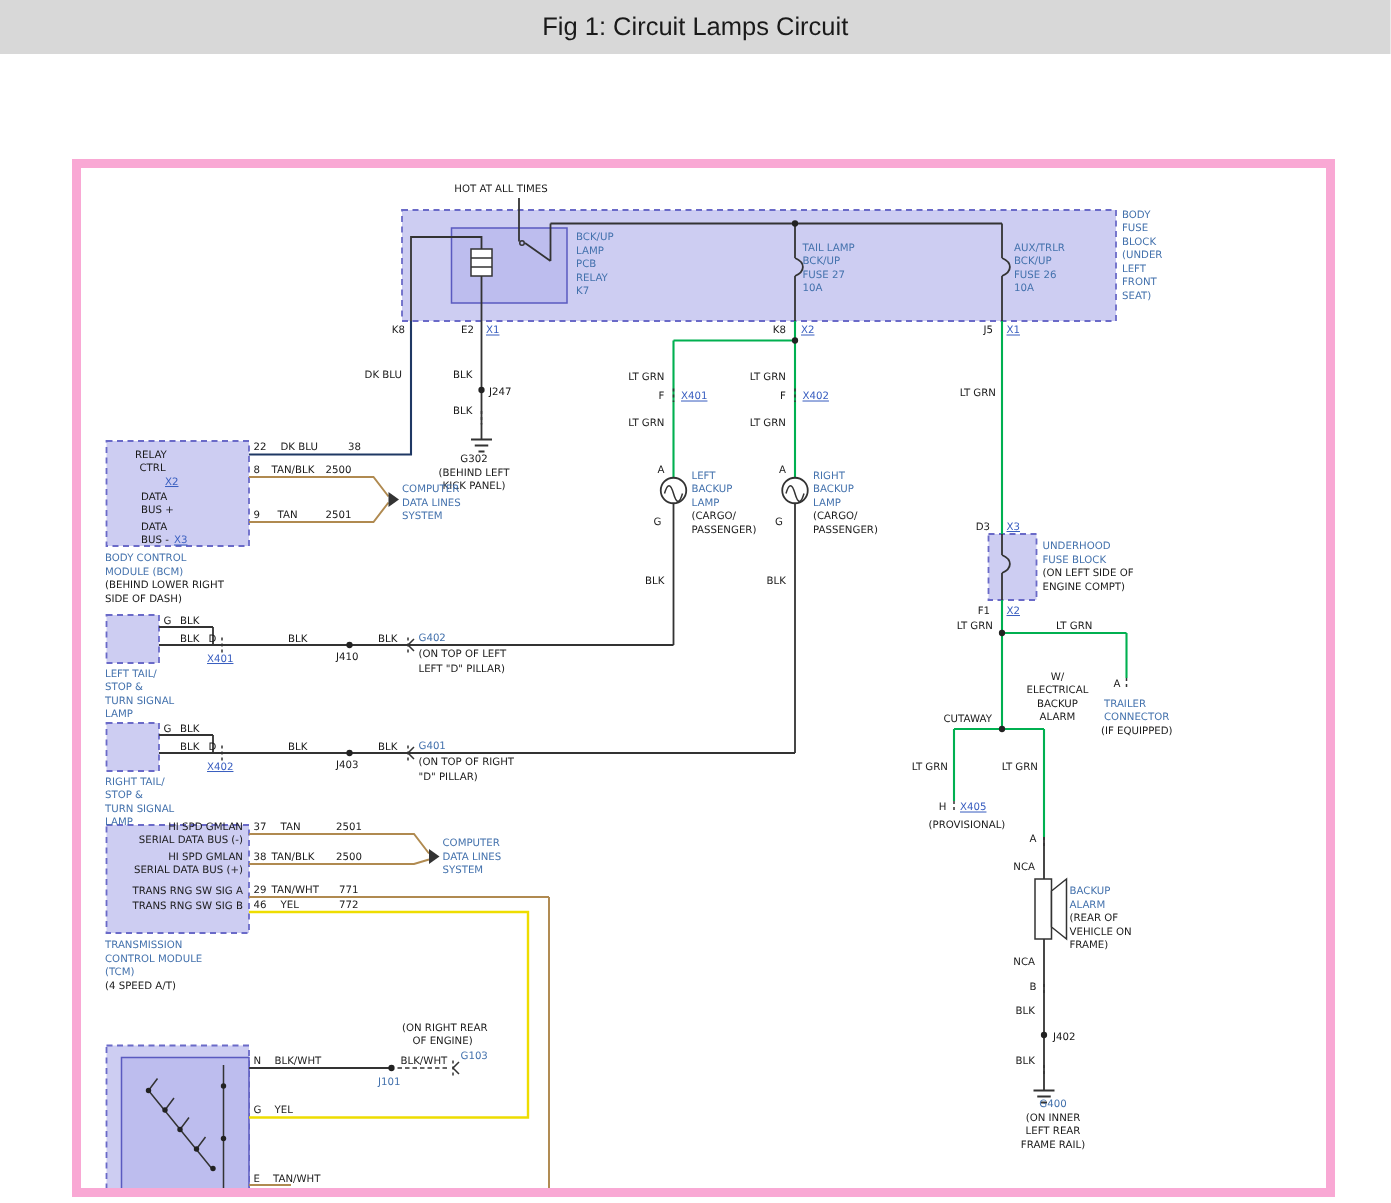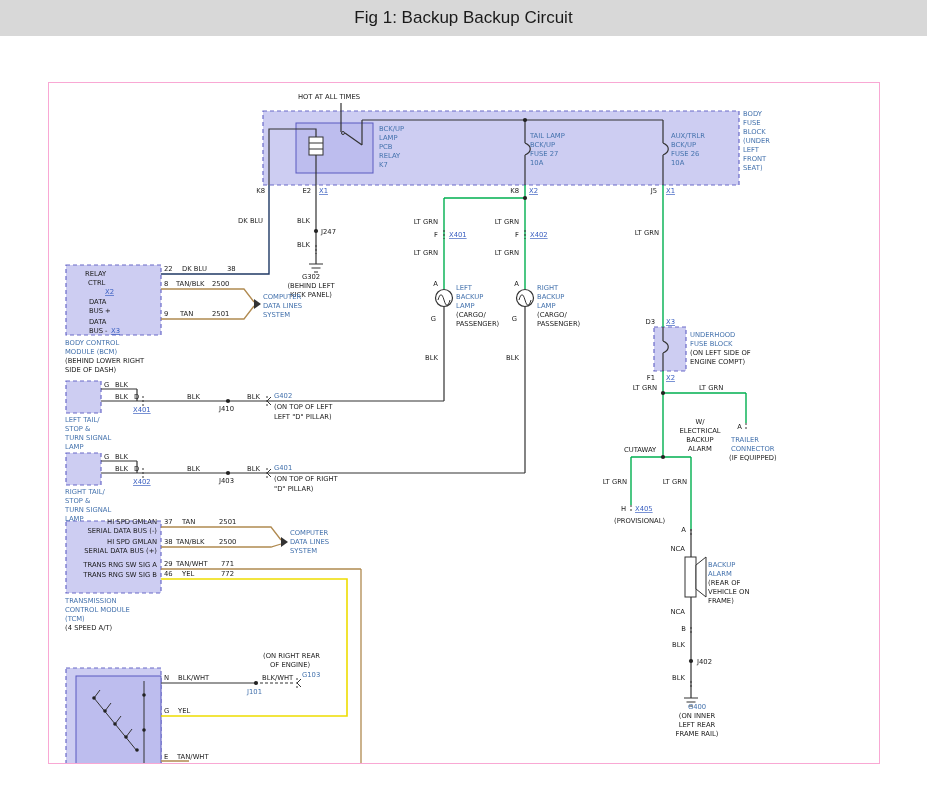--- a/index.html
+++ b/index.html
@@ -1,32 +1,32 @@
 <!DOCTYPE html>
 <html><head>
 <meta charset="utf-8">
 <style>
   html,body{margin:0;padding:0;background:#fff;width:927px;height:802px;overflow:hidden;}
   #titlebar{position:absolute;left:0;top:0;width:927px;height:36px;background:#d8d8d8;
     display:flex;align-items:center;justify-content:center;
     font-family:"Liberation Sans",sans-serif;font-size:17px;color:#1a1a1a;}
-  #diagram{position:absolute;left:48px;top:82px;width:830px;height:680px;
-    border:1px solid #f9a8d4;background:#fff;overflow:hidden;}
+  #diagram{position:absolute;left:48px;top:106px;width:830px;height:680px;
+    border:6px solid #f9a8d4;background:#fff;overflow:hidden;}
   svg text{font-family:"DejaVu Sans",sans-serif;font-size:6.8px;fill:#1a1a1a;}
   svg .bl{fill:#4472ad;}
   svg .rf{fill:#3a5fc0;text-decoration:underline;}
   svg .e{text-anchor:end;} svg .m{text-anchor:middle;}
   svg .box{fill:#cdcdf2;stroke:#6a6ac8;stroke-width:1.2;stroke-dasharray:4 3;}
   svg .ibox{fill:#bdbdee;stroke:#5a5ac0;stroke-width:1;}
 </style>
 </head>
 <body>
 
 <div id="titlebar">
-  <span>Fig 1: Backup Backup Circuit</span>
+  <span>Fig 1: Circuit Lamps Circuit</span>
 </div>
 
 <div id="diagram">
 <svg width="830" height="680" viewBox="0 0 830 680">
   <defs>
     <g id="gnd">
           <path d="M0,0 V5 M-7,5 H7 M-4.5,9 H4.5 M-2,13 H2" stroke="#333" stroke-width="1.2" fill="none"></path>
         </g>
   </defs>
 

